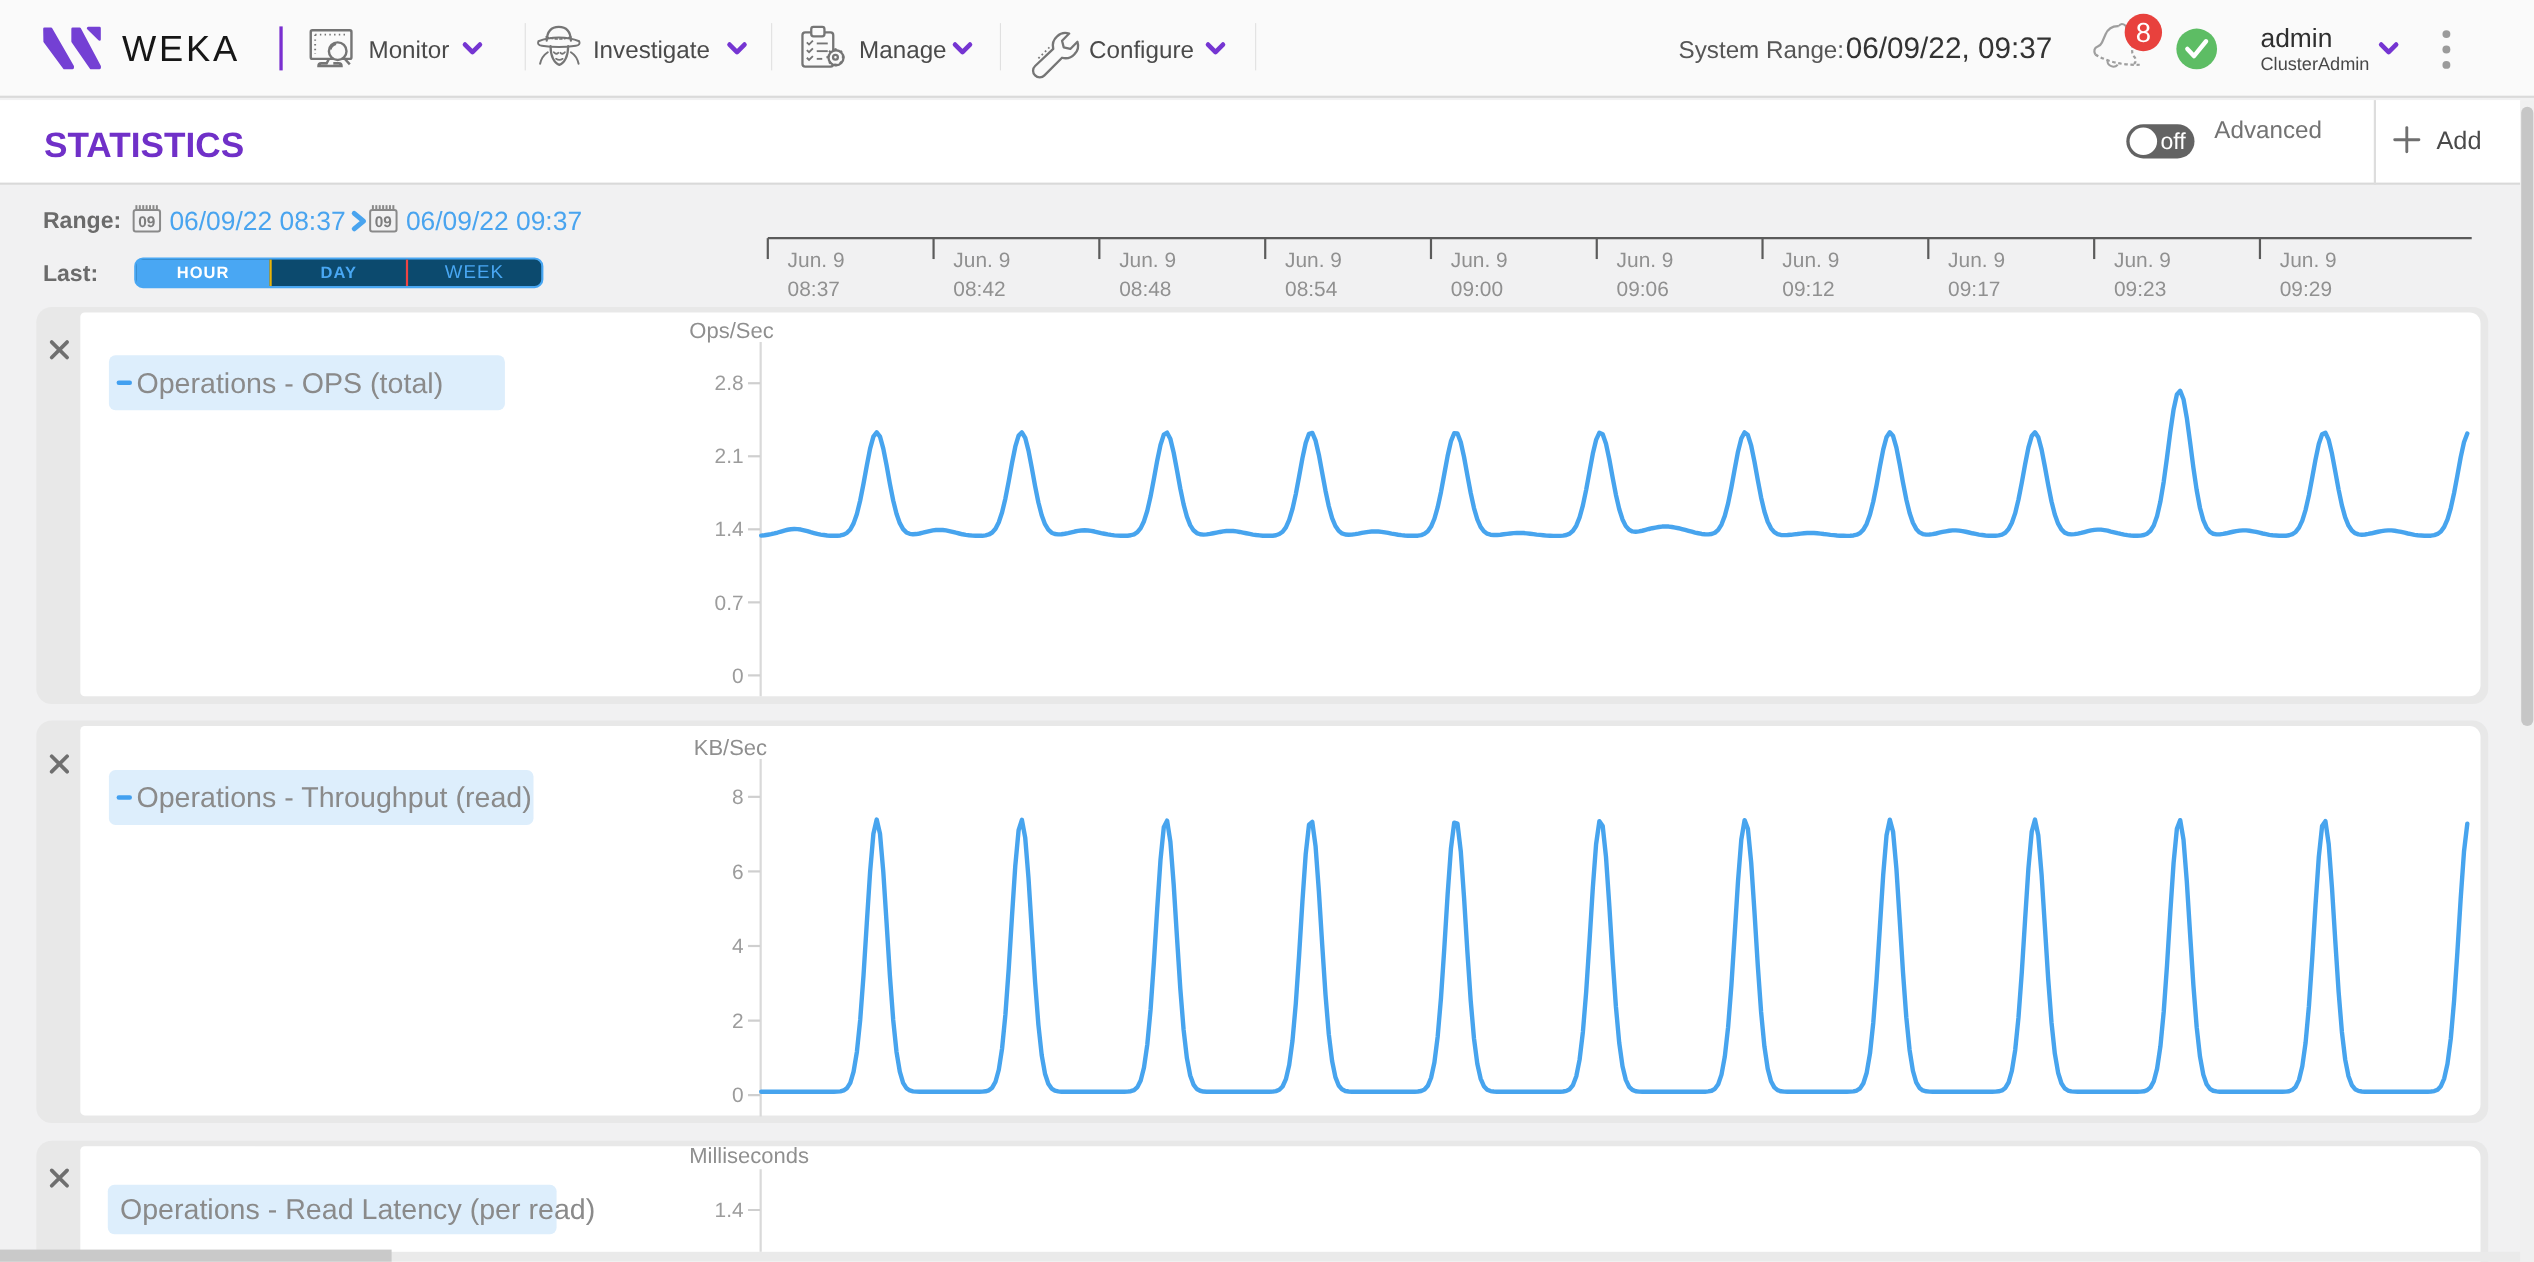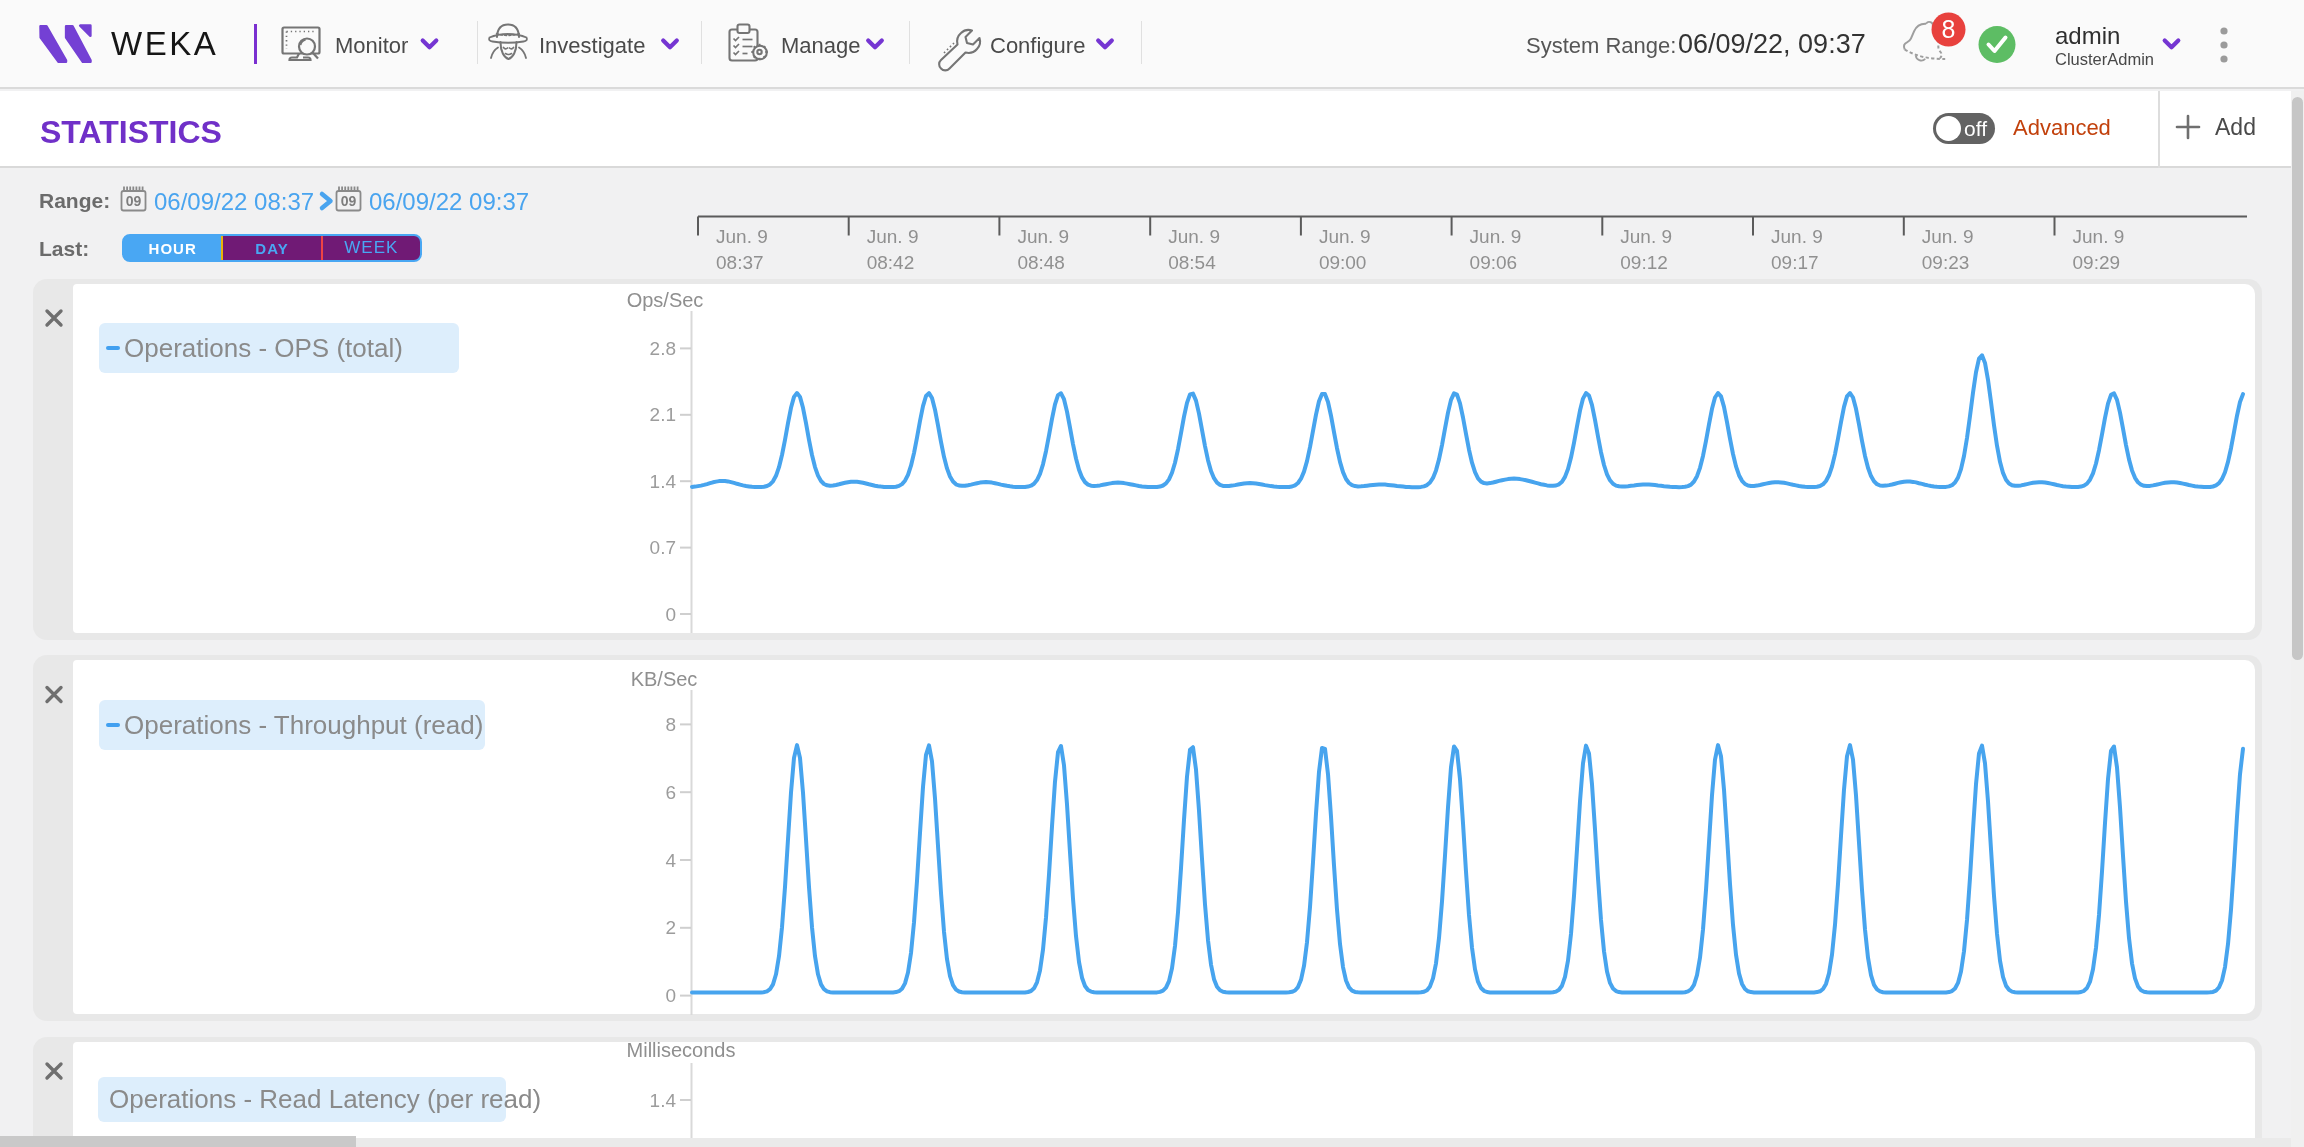--- a/index.html
+++ b/index.html
@@ -33,29 +33,29 @@
 <div class="abs" style="left:1141px;top:21px;width:1px;height:43px;background:#e0e0e0"></div>
 <div class="abs" style="left:1526px;top:33px;font-size:22px;color:#565656">System Range:</div>
 <div class="abs" style="left:1678px;top:29px;font-size:27px;color:#333">06/09/22, 09:37</div>
 <div class="abs" style="left:2055px;top:22px;font-size:24px;color:#2f2f2f">admin</div>
 <div class="abs" style="left:2055px;top:50px;font-size:16.5px;color:#484848">ClusterAdmin</div>
 
 <div class="abs" style="left:40px;top:114px;font-size:32px;font-weight:bold;letter-spacing:0px;color:#7030c8">STATISTICS</div>
 <div class="abs" style="left:1933px;top:113px;width:62px;height:31px;border-radius:16px;background:#636363"></div>
 <div class="abs" style="left:1936px;top:116px;width:25px;height:25px;border-radius:50%;background:#fff"></div>
 <div class="abs" style="left:1964px;top:117px;font-size:21px;color:#fff">off</div>
-<div class="abs" style="left:2013px;top:115px;font-size:22px;color:#c2410c">Advanced</div>
+<div class="abs" style="left:2013px;top:105px;font-size:22px;color:#737373">Advanced</div>
 <div class="abs" style="left:2158px;top:91px;width:2px;height:77px;background:#ddd"></div>
 <div class="abs" style="left:2215px;top:114px;font-size:23px;color:#4a4a4a">Add</div>
 
 <div class="abs" style="left:39px;top:189px;font-size:21px;font-weight:bold;color:#6b6b6b">Range:</div>
 <div class="abs" style="left:154px;top:188px;font-size:24px;color:#49a4ef">06/09/22 08:37</div>
 <div class="abs" style="left:369px;top:188px;font-size:24px;color:#49a4ef">06/09/22 09:37</div>
 <div class="abs" style="left:39px;top:237px;font-size:21px;font-weight:bold;color:#6b6b6b">Last:</div>
-<div class="abs" style="left:122px;top:234px;width:300px;height:28px;border:2px solid #49a7f3;border-radius:8px;background:#701a75;display:flex">
+<div class="abs" style="left:122px;top:234px;width:372px;height:28px;border:2px solid #49a7f3;border-radius:8px;background:#0c4a6e;display:flex">
  <div style="flex:1;background:#49a7f3;color:#fff;border-radius:4px 0 0 4px;display:flex;align-items:center;justify-content:center;font-size:15px;font-weight:bold;letter-spacing:1px">HOUR</div>
  <div style="flex:1;border-left:2px solid #eab308;color:#49a7f3;display:flex;align-items:center;justify-content:center;font-size:15px;font-weight:bold;letter-spacing:1px">DAY</div>
  <div style="flex:1;border-left:2px solid #ef4444;color:#49a7f3;display:flex;align-items:center;justify-content:center;font-size:17px;font-weight:normal;letter-spacing:1px">WEEK</div>
 </div>
 
 <div class="abs card" style="left:33px;top:279px;width:2229px;height:361px">
  <div class="inner"></div>
 </div>
 <div class="abs card" style="left:33px;top:655px;width:2229px;height:366px">
  <div class="inner"></div>

